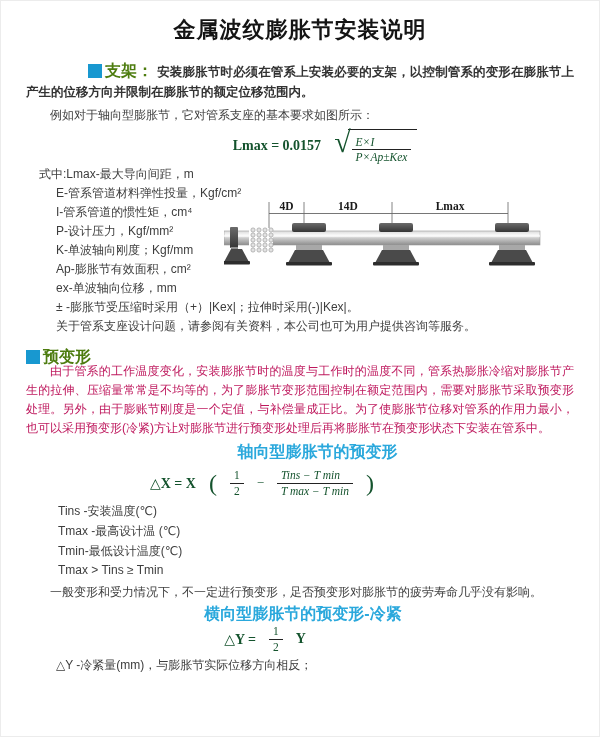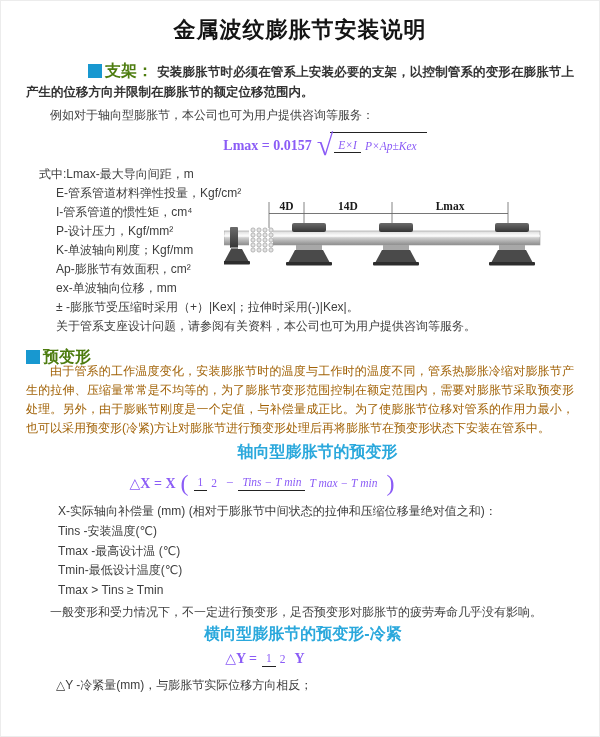--- a/index.html
+++ b/index.html
@@ -24,41 +24,41 @@
   .sq{display:inline-block;width:14px;height:14px;background:#1898d0;margin-right:3px;}
   .h2-line{margin:0;margin-top:6px;height:20px;}
   .h3{margin:2px;font-size:16px;line-height:20px;font-weight:bold;color:#2aa8dc;text-align:center;}
   .h3.axial{margin-top:4px;margin-left:37px;}
   .h3.lateral{margin-top:2px;margin-left:8px;}
   
   p{margin:0;}
   .intro{margin-top:16px;font-size:12.5px;line-height:20px;font-weight:bold;color:#333;text-align:justify;text-indent:62px;}
   .intro .sec-head{text-indent:0;margin-right:4px;vertical-align:-2px;}
   .example{margin-top:3px;font-size:12px;line-height:20px;text-indent:2em;}
-  .body-just{margin-top:0;font-size:12px;line-height:19px;text-align:justify;text-indent:2em;color:#a16207;}
+  .body-just{margin-top:0;font-size:12px;line-height:19px;text-align:justify;text-indent:2em;color:#be185d;}
   .where{margin-top:4px;font-size:12px;line-height:19.5px;text-align:justify;text-indent:2em;}
   .note{margin-top:2px;font-size:12px;line-height:19px;text-indent:2em;}
   .lastnote{margin-top:4px;font-size:12px;line-height:19px;margin-left:30px;}
   
   .vars-wrap{position:relative;margin-top:2px;}
   .var-line{font-size:12px;line-height:19px;margin-left:30px;white-space:nowrap;}
   .var-line.first{margin-left:13px;}
   .avars{margin-top:2px;}
   .avar-line{font-size:12px;line-height:19.8px;margin-left:32px;white-space:nowrap;}
   
   .formula{
-    display:flex;justify-content:center;align-items:center;gap:5px;
+    display:flex;justify-content:center;align-items:center;gap:13px;
     font-family:"Liberation Serif","DejaVu Serif",serif;
-    color:#8b5cf6;
+    color:#14532d;
   }
   .f1{margin-top:4px;height:34px;transform:translateX(25px);}
   .f2{margin-top:4px;height:34px;transform:translateX(-38px);}
   .f3{margin-top:2px;height:26px;transform:translateX(-35px);}
   .flhs{font-weight:bold;font-size:14px;}
-  .frac{display:inline-flex;flex-direction:row;align-items:center;line-height:1.25;font-size:11.5px;}
+  .frac{display:inline-flex;flex-direction:column;line-height:1.25;font-size:11.5px;}
   .frac .fnum{padding:0 4px;border-bottom:1.1px solid #222;}
   .frac .fden{padding:0 4px;}
   .ital{font-style:italic;}
   .sqrt{display:inline-flex;align-items:flex-start;}
   .rsign{font-size:30px;line-height:30px;font-weight:normal;transform:translateY(-1px);}
   .rad{border-top:1.6px solid #222;padding:2px 6px 0 4px;margin-left:-3px;margin-top:1px;}
   .bigp{font-size:24px;font-weight:normal;line-height:24px;}
   .op{font-size:13px;}
   
   .diagram{position:absolute;top:30px;right:5px;pointer-events:none;}
@@ -69,21 +69,21 @@
 
 <div class="page">
 
   <h1 class="title">金属波纹膨胀节安装说明</h1>
 
   <p class="intro"><span class="sec-head">
         <span class="sq"></span>
         <span>支架：</span>
       </span><span>安装膨胀节时必须在管系上安装必要的支架，以控制管系的变形在膨胀节上产生的位移方向并限制在膨胀节的额定位移范围内。</span></p>
 
-  <p class="example">例如对于轴向型膨胀节，本公司也可为用户提供咨询等服务：</p>
+  <p class="example">例如对于轴向型膨胀节，它对管系支座的基本要求如图所示：</p>
 
   <div class="formula f1">
     <span class="flhs">Lmax = 0.0157</span>
     <span class="sqrt">
       <span class="rsign">√</span>
       <span class="rad">
         <span class="frac ital">
           <span class="fnum">E×I</span>
           <span class="fden">P×Ap±Kex</span>
         </span>
@@ -205,21 +205,20 @@
     <span class="op">−</span>
     <span class="frac ital">
       <span class="fnum">Tins − T min</span>
       <span class="fden">T max − T min</span>
     </span>
     <span class="bigp">)</span>
   </div>
 
 
   <div class="avars">
-    <div class="avar-line">X-实际轴向补偿量 (mm) (相对于膨胀节中间状态的拉伸和压缩位移量绝对值之和)：</div>
     <div class="avar-line">Tins -安装温度(℃)</div>
     <div class="avar-line">Tmax -最高设计温 (℃)</div>
     <div class="avar-line">Tmin-最低设计温度(℃)</div>
     <div class="avar-line">Tmax &gt; Tins ≥ Tmin</div>
   </div>
 
   <p class="note">一般变形和受力情况下，不一定进行预变形，足否预变形对膨胀节的疲劳寿命几乎没有影响。</p>
 
   <h3 class="h3 lateral">横向型膨胀节的预变形-冷紧</h3>
 

